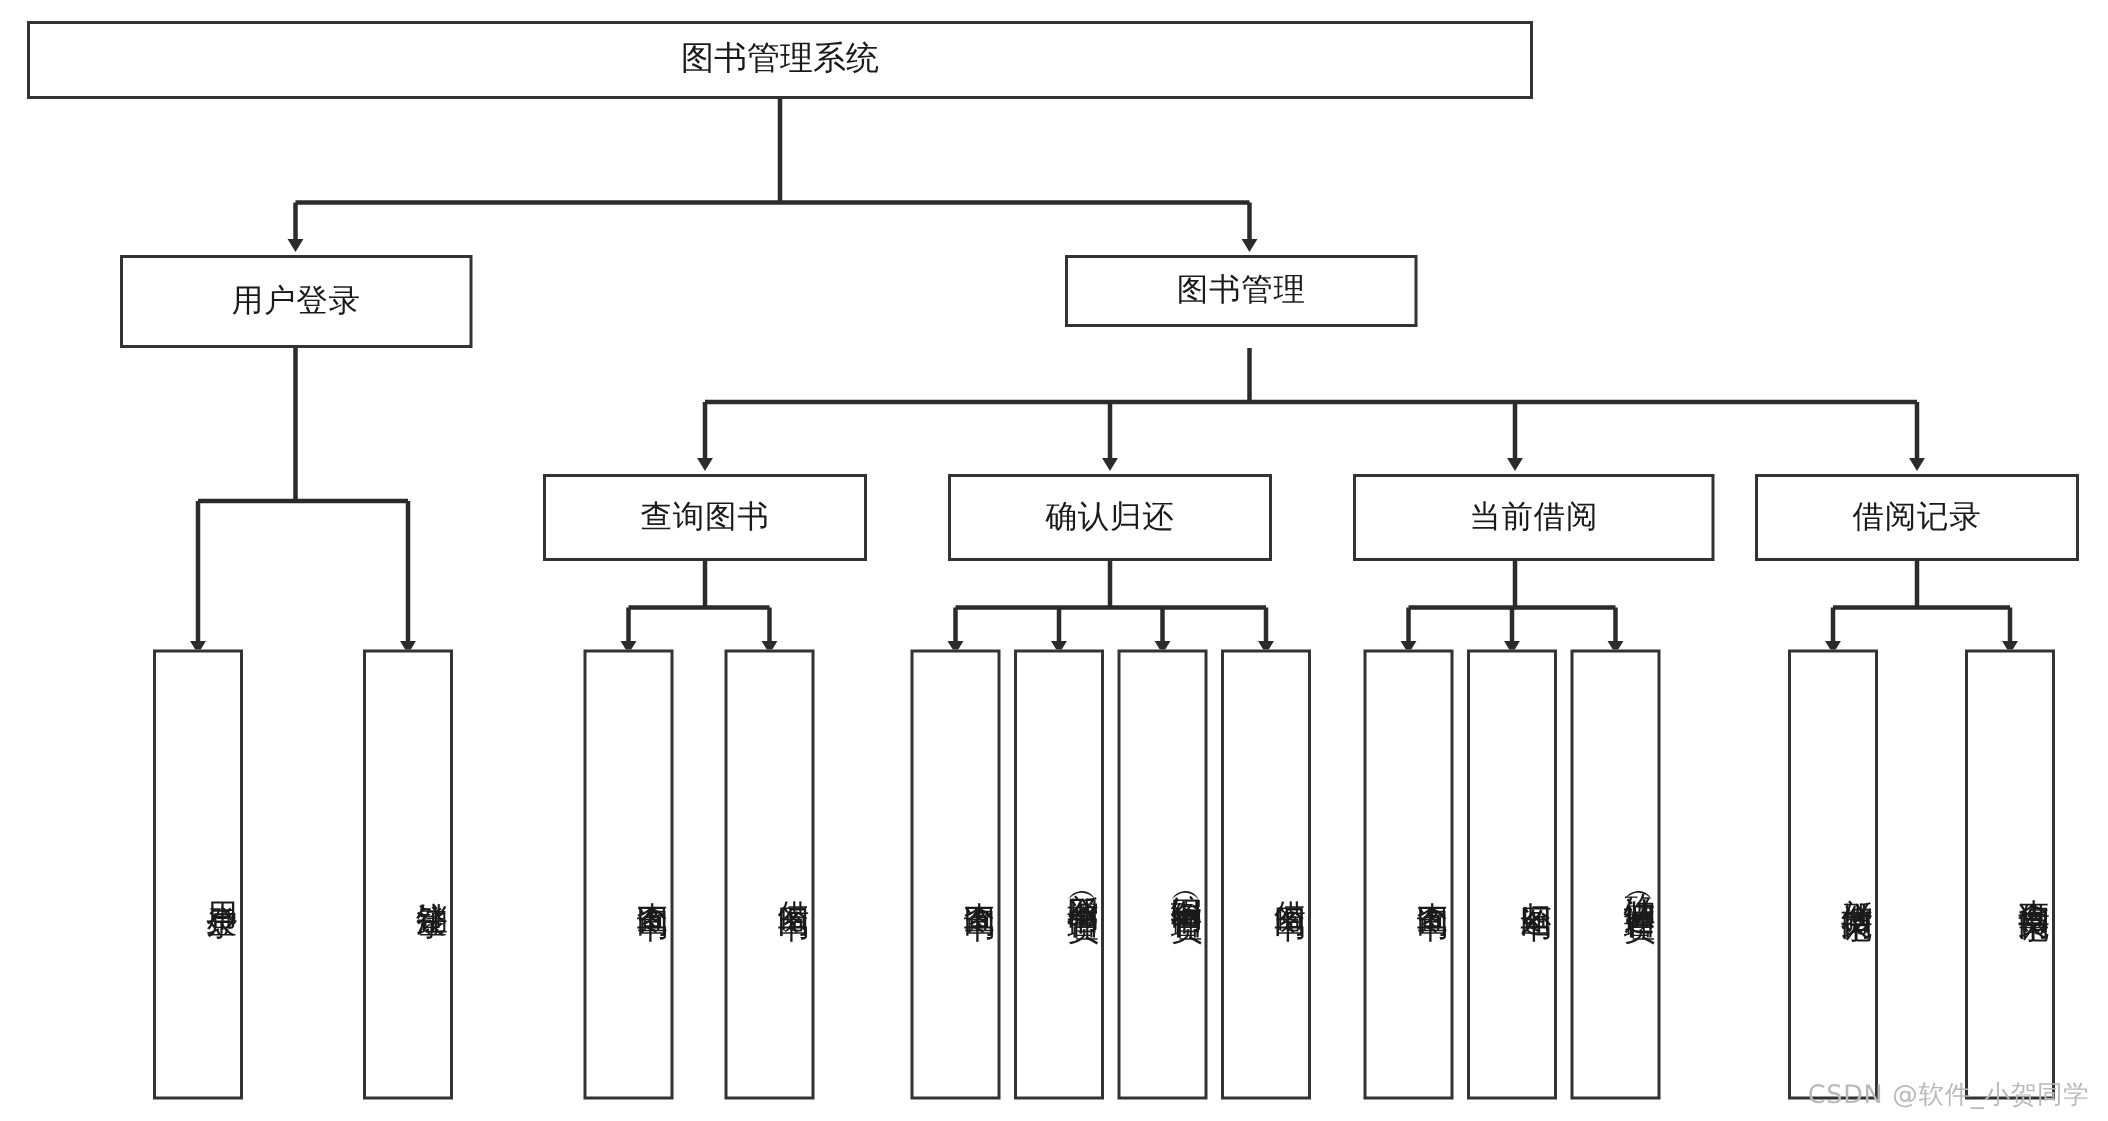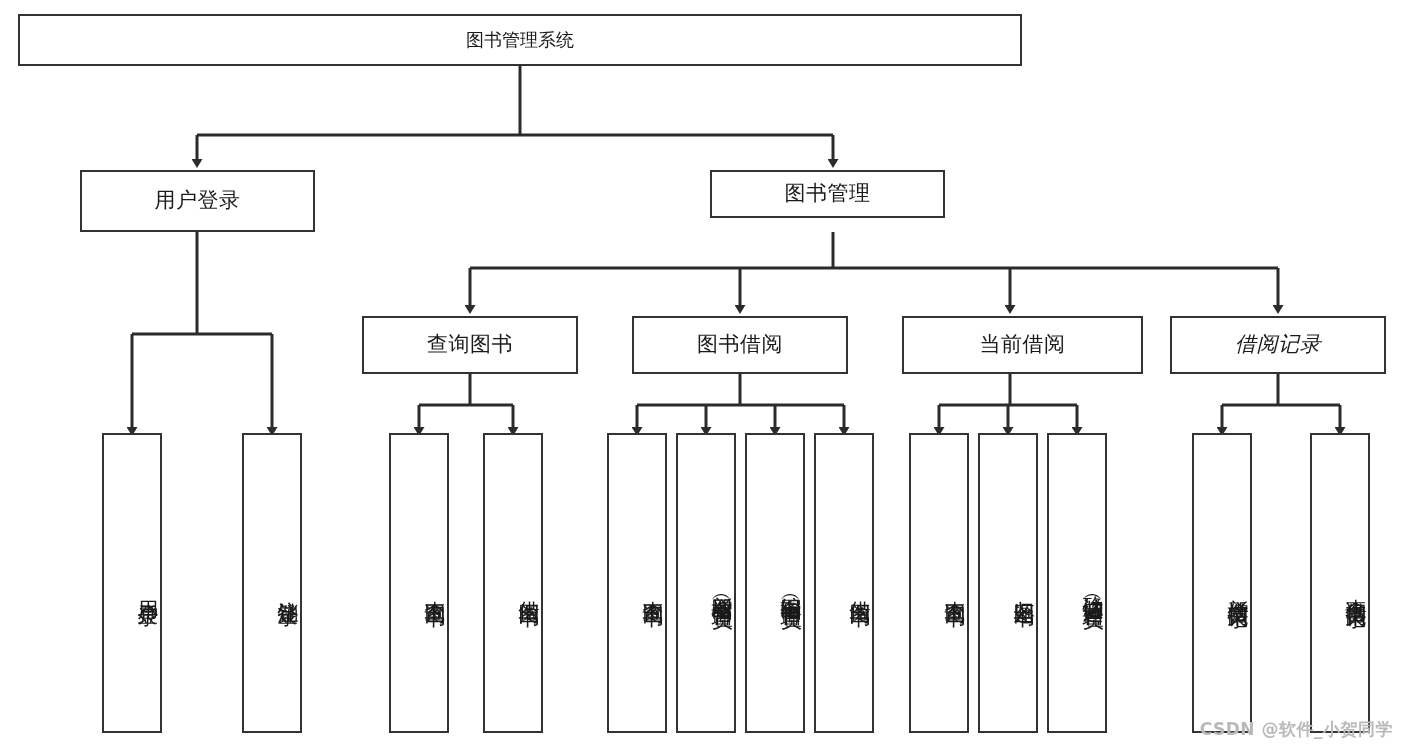--- a/index.html
+++ b/index.html
@@ -38,21 +38,21 @@
     text-align: center;
     color: #1a1a1a;
     line-height: 1.22;
     z-index: 2;
   }
   .node.h {
     font-size: 21px;
     letter-spacing: 0.5px;
   }
   .node.root {
-    font-size: 18px;
+    font-size: 22px;
   }
   .node.v {
     font-size: 21px;
     writing-mode: vertical-rl;
     text-orientation: upright;
     align-items: flex-start;
     justify-content: center;
     padding-top: 10px;
     letter-spacing: 2px;
   }
@@ -63,21 +63,20 @@
   }
   .watermark {
     position: absolute;
     right: 12px;
     bottom: 6px;
     font-size: 17px;
     color: #b9b9b9;
     letter-spacing: 0.5px;
     z-index: 3;
     white-space: nowrap;
-    font-weight: bold;
   }
 </style>
 </head>
 <body>
 
 <div id="canvas">
 
   <svg id="wires" viewBox="0 0 1405 747" xmlns="http://www.w3.org/2000/svg">
     <defs>
       <marker id="arrow" markerWidth="9" markerHeight="11" refX="1" refY="5.5" orient="auto" markerUnits="userSpaceOnUse">
@@ -138,28 +137,28 @@
 
   <div class="node h" style="left:710px; top:170px; width:235px; height:48px;">
     <span class="txt">图书管理</span>
   </div>
 
   <div class="node h" style="left:362px; top:316px; width:216px; height:58px;">
     <span class="txt">查询图书</span>
   </div>
 
   <div class="node h" style="left:632px; top:316px; width:216px; height:58px;">
-    <span class="txt">图书借阅</span>
+    <span class="txt">确认归还</span>
   </div>
 
   <div class="node h" style="left:902px; top:316px; width:241px; height:58px;">
     <span class="txt">当前借阅</span>
   </div>
 
-  <div class="node h" style="left:1170px; top:316px; width:216px; height:58px;font-style:italic;">
+  <div class="node h" style="left:1170px; top:316px; width:216px; height:58px;">
     <span class="txt">借阅记录</span>
   </div>
 
   <div class="node v" style="left:102px; top:433px; width:60px; height:300px;">
     <span class="txt">用户登录</span>
   </div>
 
   <div class="node v" style="left:242px; top:433px; width:60px; height:300px;">
     <span class="txt">注销登录</span>
   </div>

